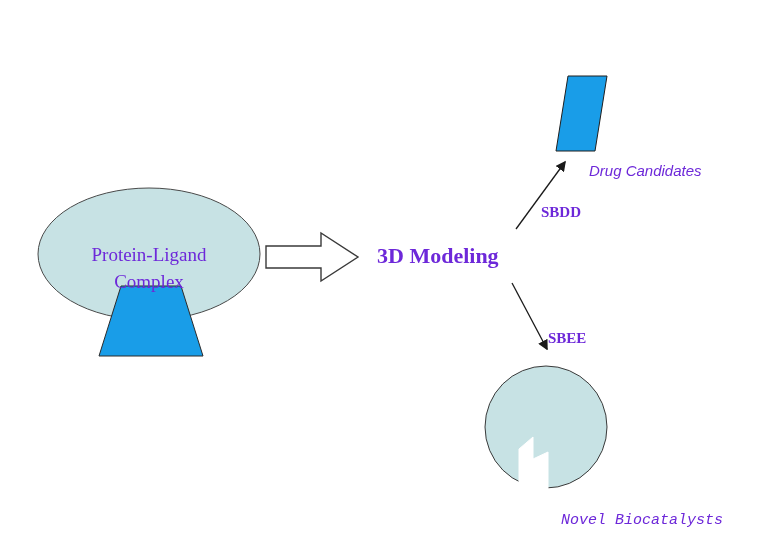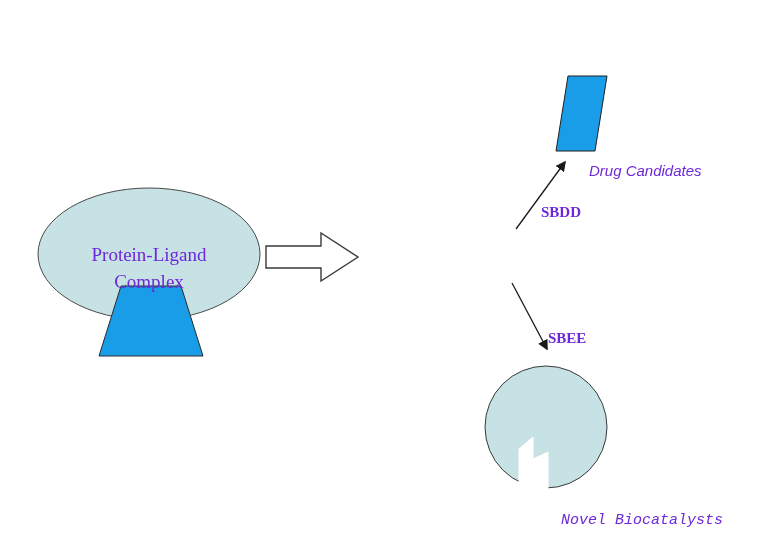--- a/index.html
+++ b/index.html
@@ -82,20 +82,21 @@
     <circle cx="546" cy="427" r="61" stroke="#3a3a3a" stroke-width="1" fill="#c7e2e4"></circle>
 
     <path d="M519,492 L519,449 L533,437 L533,459 L548,452 L548,492 Z" fill="#ffffff" stroke="#ffffff" stroke-width="1"></path>
   </svg>
 
   <div class="label ellipse-label">
     <span>Protein-Ligand</span><br>
     <span>Complex</span>
   </div>
 
+  <div class="label center-label">3D Modeling</div>
 
   <div class="label arrow-label sbdd">SBDD</div>
 
   <div class="label arrow-label sbee">SBEE</div>
 
   <div class="label result-label drug">Drug Candidates</div>
 
   <div class="label result-label novel">Novel Biocatalysts</div>
 
 </div>

